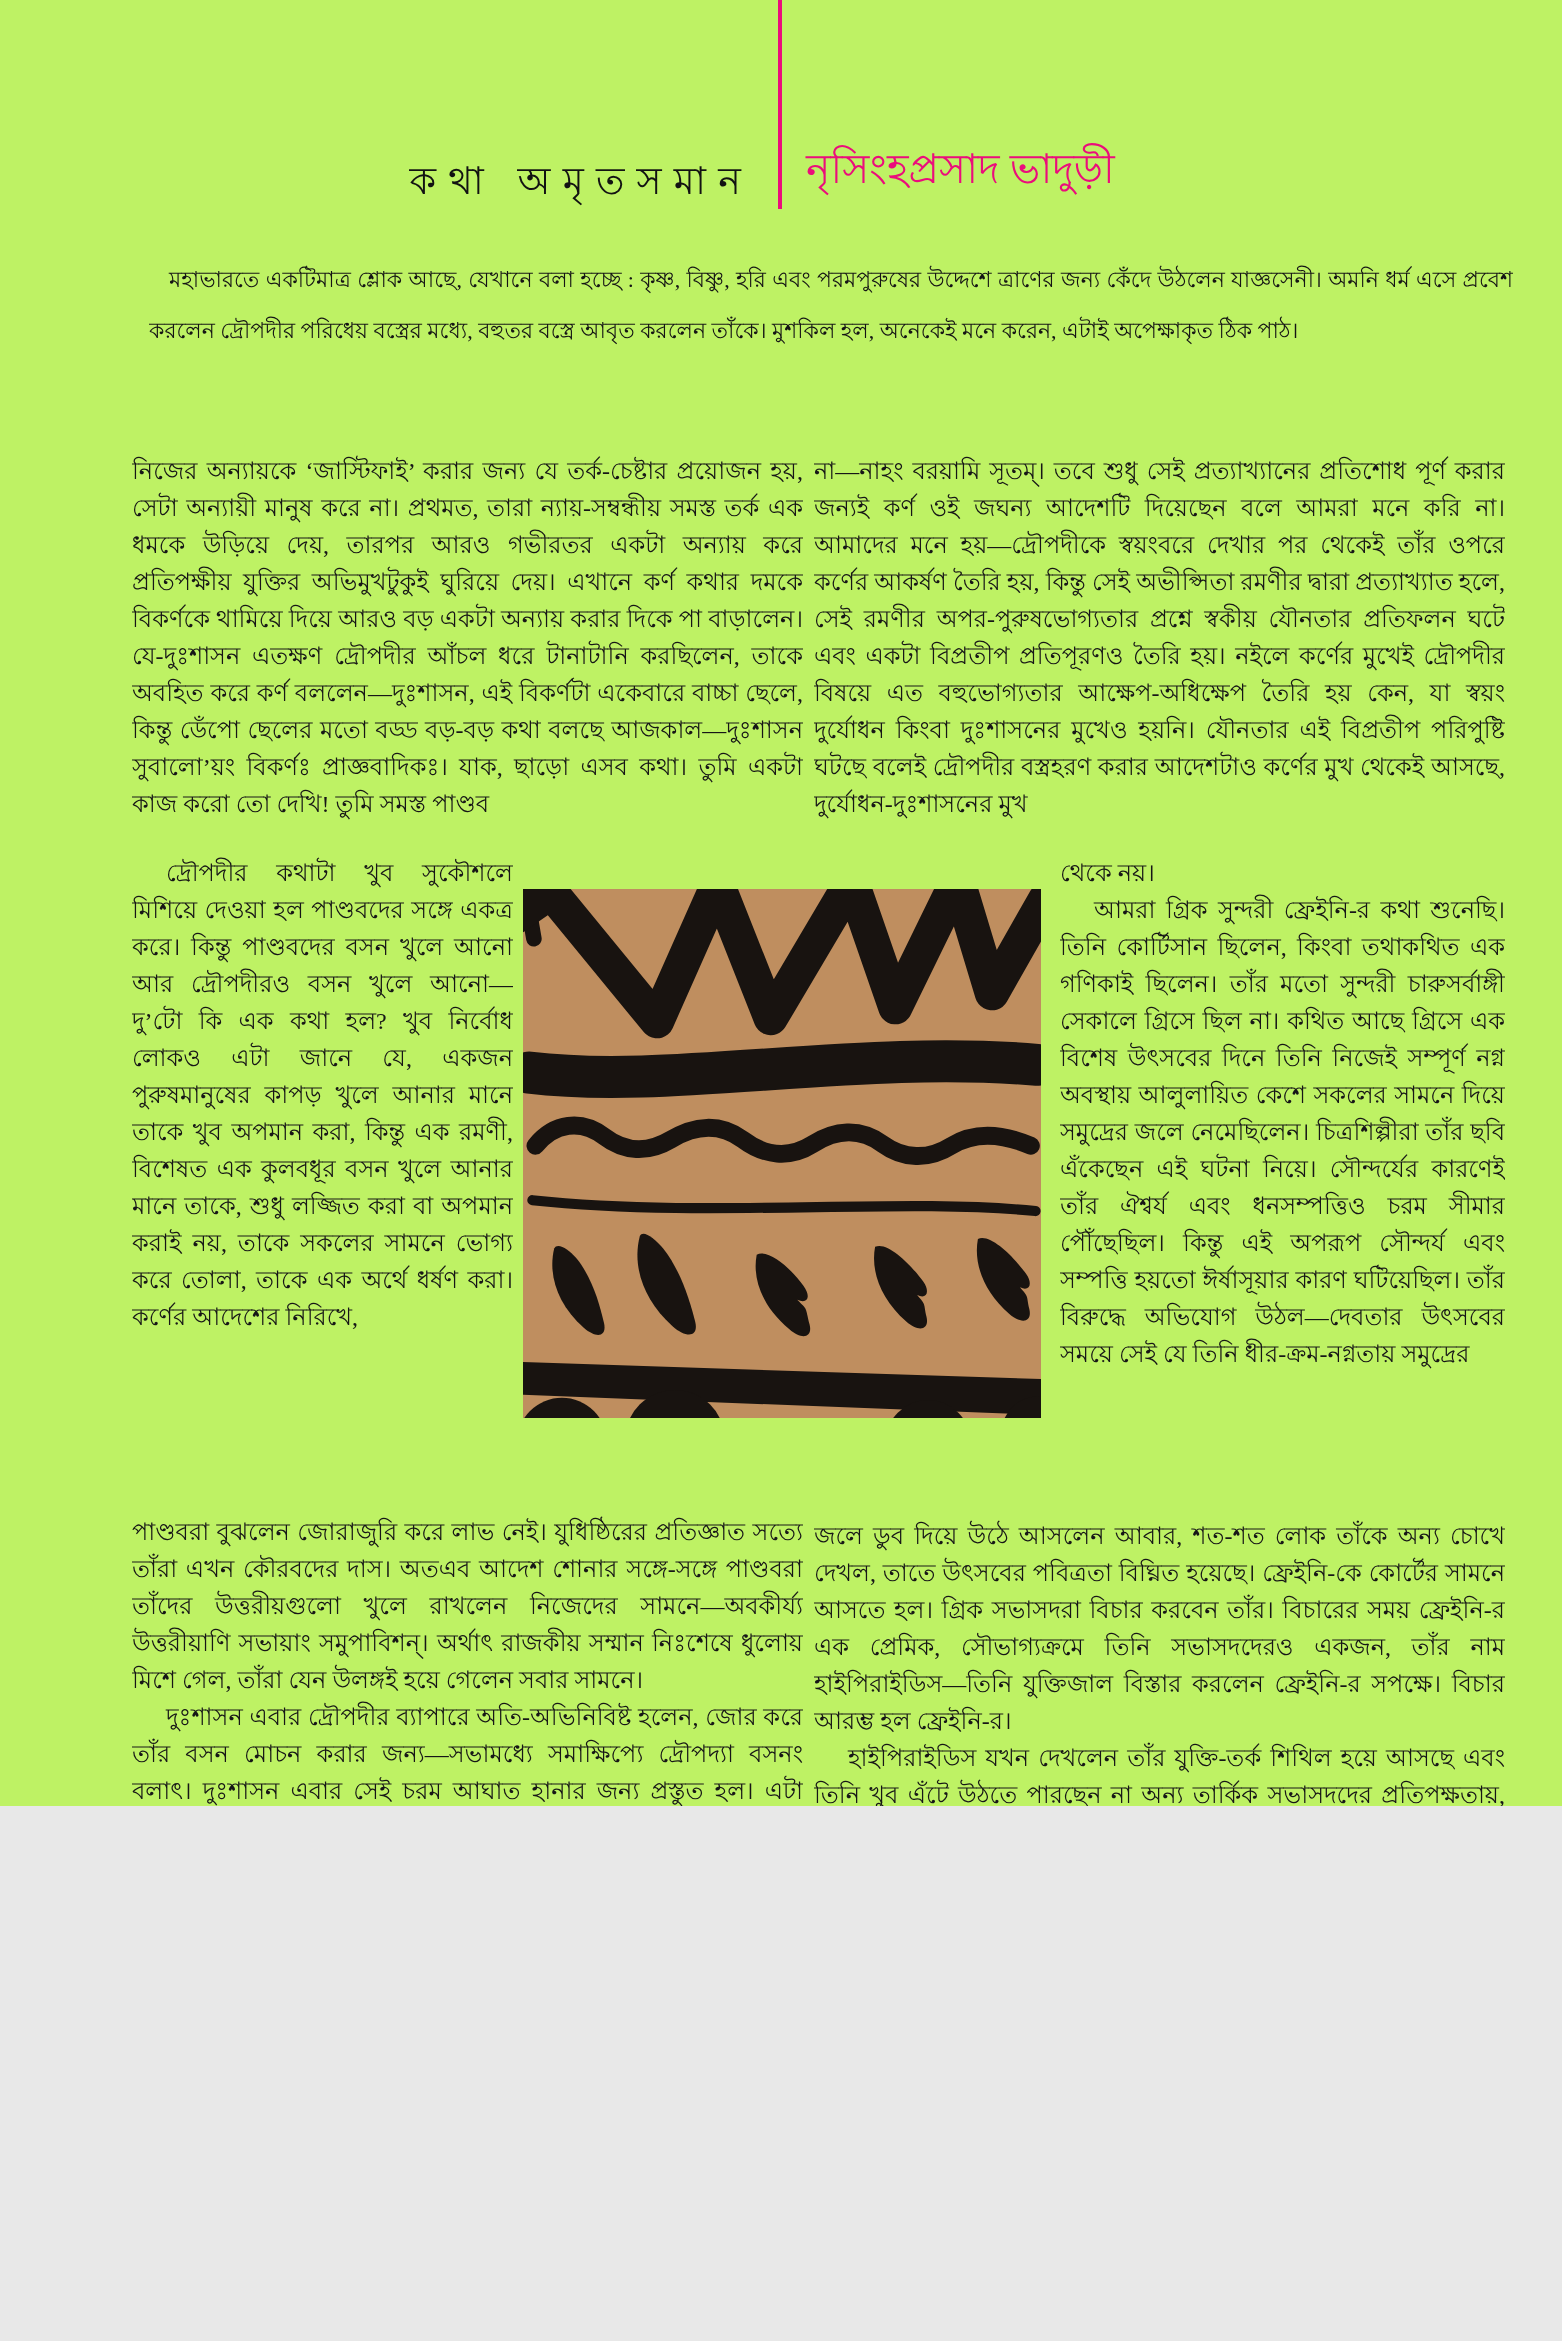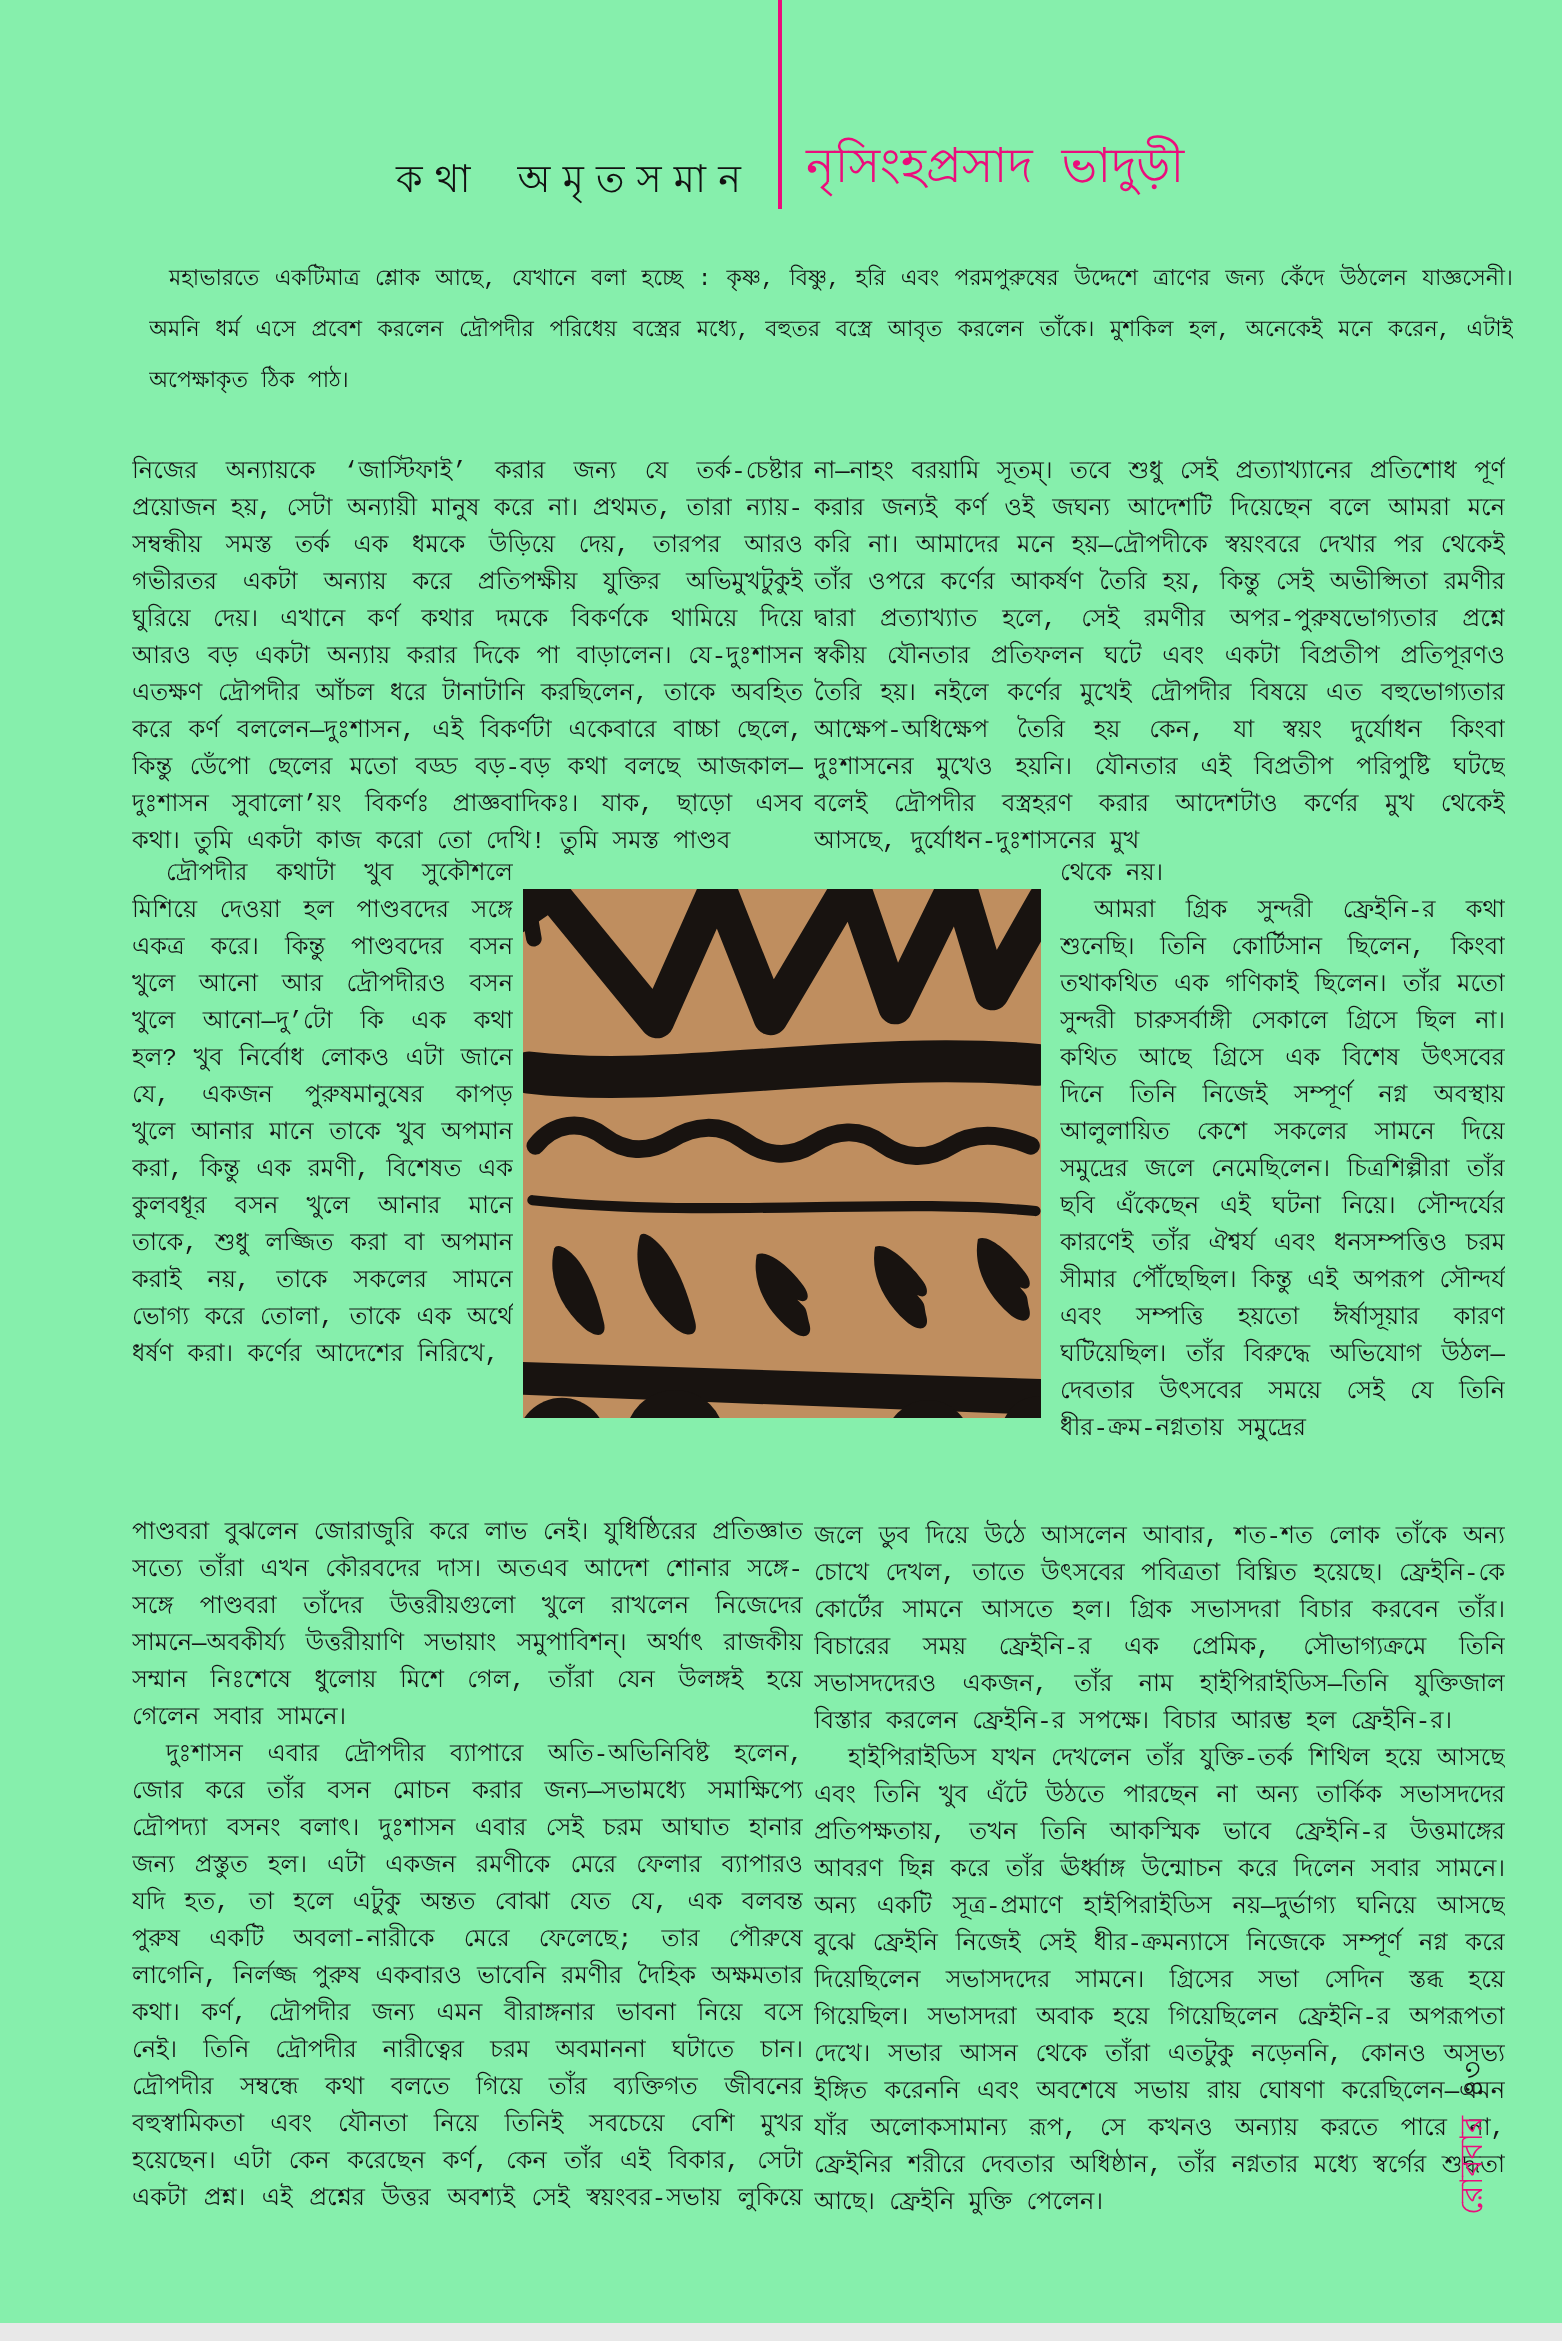--- a/index.html
+++ b/index.html
@@ -1,40 +1,40 @@
 <!DOCTYPE html>
 <html style="font-size:12.5px"><head>
 <meta charset="utf-8">
 <style>
   html,body{margin:0;padding:0;background:#e8e8e8;}
   .page{
     position:relative;
-    width:1563px;height:2323px;
+    width:1563px;height:1806px;
     margin:0 auto;
-    background:#86efac;
-    font-family:Liberation Mono, monospace;
+    background:#bef264;
+    font-family:Liberation Serif, serif;
     color:#141414;
     overflow:hidden;
   }
   
   .divider-line{
     position:absolute;left:778px;top:0;width:3.9px;height:209px;
     background:#EB0D7C;
   }
   .masthead-title{
     position:absolute;left:202px;top:159px;width:551px;
     font-size:38px;line-height:45px;
     letter-spacing:0.32em;
     text-align:right;
     color:#121212;
     white-space:nowrap;
   }
   .masthead-author{
     position:absolute;left:806px;top:142px;
-    font-size:48px;line-height:54px;
+    font-size:41px;line-height:54px;
     color:#EB0D7C;
     white-space:nowrap;
   }
   
   .intro{
     position:absolute;left:149px;top:254px;width:1364px;height:163px;
     font-size:22px;line-height:51px;
     text-align:justify;text-indent:20px;
     overflow:hidden;
   }

